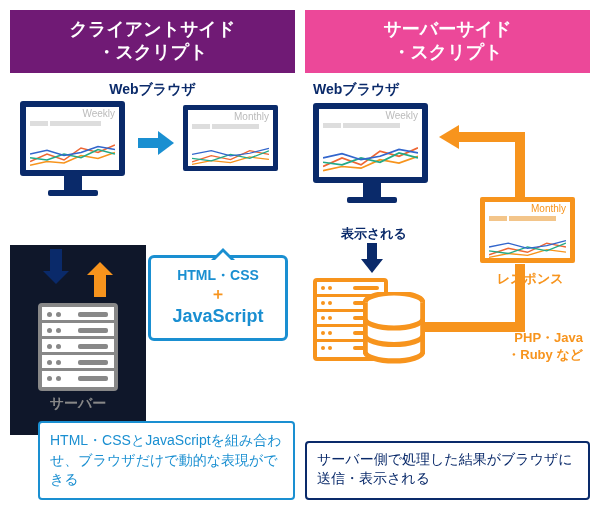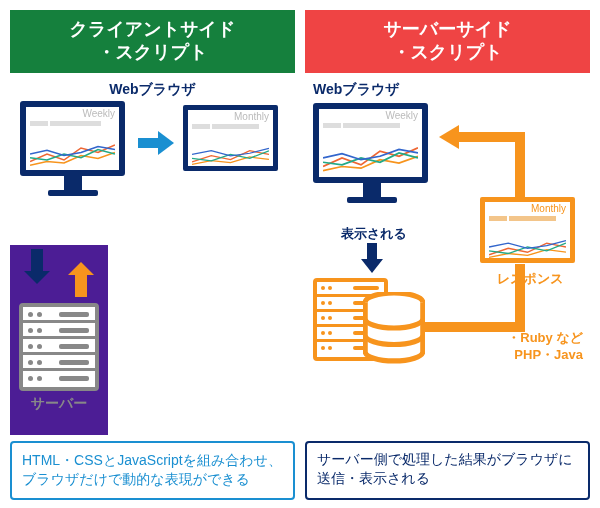--- a/index.html
+++ b/index.html
@@ -23,22 +23,22 @@
 
   
   .hdr {
     color: #fff;
     font-weight: bold;
     font-size: 18px;
     text-align: center;
     padding: 8px 0 10px 0;
     line-height: 1.25;
   }
-  .hdr-l { background: #15803d; }
-  .hdr-r { background: #ef4444; }
+  .hdr-l { background: #701a75; }
+  .hdr-r { background: #ec4899; }
 
   
   .browser-label {
     color: #0a2a6a;
     font-weight: bold;
     font-size: 14px;
     margin-top: 8px;
     text-align: center;
   }
   .panel-right .browser-label { color: #0a2a6a; text-align: left; margin-left: 8px; }
@@ -82,23 +82,23 @@
   .scrn-bar.short { display:inline-block; width:18px; margin:2px 2px 0 4px; vertical-align:top;}
   .scrn-bar.mid { display:inline-block; width:55%; margin:2px 4px 0 0; vertical-align:top;}
   .squiggle { position:relative; height:30px; margin:4px 4px 0 4px; }
   .squiggle svg { width:100%; height:100%; }
 
   
   .gray-col {
     position: absolute;
     left: 0px;
     top: 235px;
-    width: 98px;
+    width: 136px;
     height: 190px;
-    background: #4c1d95;
+    background: #0f172a;
     text-align: center;
   }
   .updown {
     display:flex; justify-content:center; gap:18px; padding-top:4px;
   }
   .shaft { width:12px; height:22px; }
   .up-shaft { background:#f7941d; }
   .dn-shaft { background:#0a2a6a; }
 
   .rack {
@@ -153,21 +153,21 @@
   .desc {
     position:absolute;
     left:0; right:0; bottom:0;
     border: 2px solid;
     border-radius: 4px;
     padding: 8px 10px;
     font-size: 14px;
     line-height: 1.4;
     background:#fff;
   }
-  .panel-left .desc { border-color:#1a8fd1; color:#1a8fd1; }
+  .panel-left .desc { border-color:#1a8fd1; color:#1a8fd1;margin-left:28px; }
   .panel-right .desc { border-color:#0a2a6a; color:#0a2a6a;font-family:Liberation Mono, monospace; }
 
   
   .req-lbl { color:#0a2a6a; font-weight:bold; font-size:13px; position:absolute; }
   .resp-lbl { color:#f7941d; font-weight:bold; font-size:13px; position:absolute; }
   .lang-lbl { color:#f7941d; font-weight:bold; font-size:13px; position:absolute; text-align:right; line-height:1.3;}
 
   .orange-rack {
     position:absolute;
     width: 75px;
@@ -293,20 +293,25 @@
       <div class="rack-unit">
           <span class="bar"></span>
         </div>
       <div class="rack-unit">
           <span class="bar"></span>
         </div>
     </div>
     <div class="server-lbl">サーバー</div>
   </div>
 
+  <div class="bubble">
+    <div>HTML・CSS</div>
+    <div class="plus">＋</div>
+    <div class="js">JavaScript</div>
+  </div>
 
   <div class="desc">HTML・CSSとJavaScriptを組み合わせ、ブラウザだけで動的な表現ができる</div>
 </div>
 
 <div class="panel panel-right">
 
   <div class="hdr hdr-r">
     <div>サーバーサイド</div>
     <div>・スクリプト</div>
   </div>
@@ -388,18 +393,18 @@
   <div class="orange-arrow" style="left:152px; top:122px; width:68px; height:10px;"></div>
   <div style="position:absolute; left:134px; top:115px;">
     <svg width="20" height="24">
         <polygon points="20,0 20,24 0,12" fill="#f7941d"></polygon>
       </svg>
   </div>
 
   <div class="resp-lbl" style="left:192px; top:260px;">レスポンス</div>
 
   <div class="lang-lbl" style="left:158px; top:320px; width:120px;">
+    <div>PHP・Java</div>
     <div>・Ruby など</div>
-    <div>PHP・Java</div>
   </div>
 
   <div class="desc">サーバー側で処理した結果がブラウザに送信・表示される</div>
 </div>
 
 </body></html>

